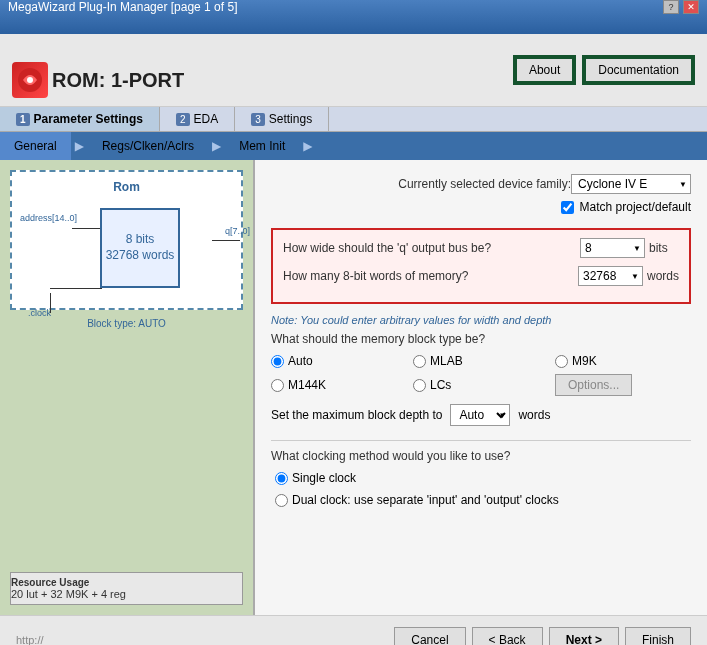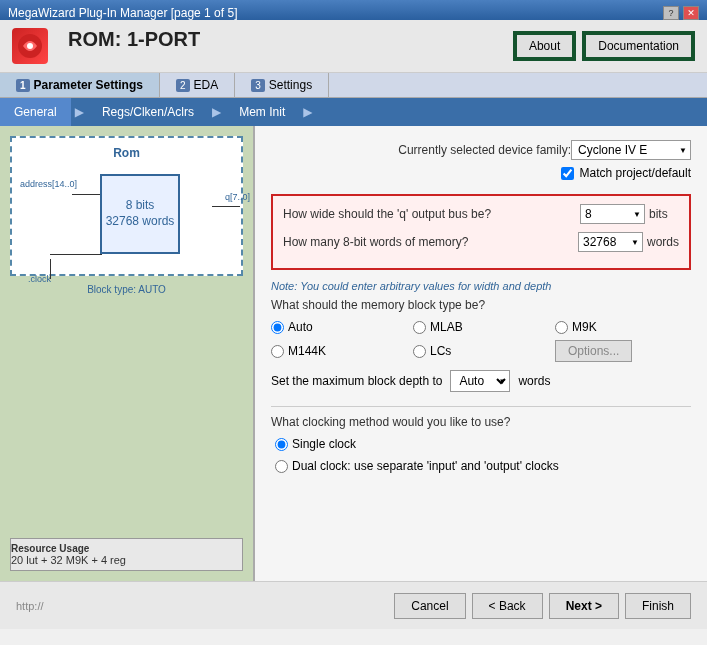--- a/index.html
+++ b/index.html
@@ -2,23 +2,23 @@
 <html><head>
   <meta charset="utf-8">
   <style>
     * { box-sizing: border-box; margin: 0; padding: 0; font-family: 'Segoe UI', Tahoma, Arial, sans-serif; font-size: 12px; }
     body { width: 707px; height: 645px; background: #f0f0f0; overflow: hidden; }
 
     
     .title-bar {
       background: linear-gradient(to bottom, #4a7fbf, #2a5f9f);
       color: white;
-      height: 20px;
-      display: flex;
-      align-items: flex-end;
+      height: 34px;
+      display: flex;
+      align-items: flex-start;
       justify-content: space-between;
       padding: 0 8px;
       font-size: 12px;
     }
     .title-bar-left { display: flex; align-items: center; gap: 6px; }
     .title-bar-controls { display: flex; gap: 4px; }
     .title-btn {
       width: 16px; height: 14px;
       background: #c0c0c0;
       border: 1px solid #888;
@@ -29,21 +29,21 @@
 
     
     .header {
       background: #e8e8e8;
       border-bottom: 1px solid #ccc;
       padding: 8px 12px;
       display: flex;
       align-items: center;
       justify-content: space-between;
     }
-    .logo-area { display: flex; align-items: flex-start; gap: 20px; }
+    .logo-area { display: flex; align-items: center; gap: 4px; margin-top: 20px; }
     .logo-icon {
       width: 36px; height: 36px;
       background: linear-gradient(135deg, #cc2222, #ff4444);
       border-radius: 4px;
       display: flex; align-items: center; justify-content: center;
       color: white; font-weight: bold; font-size: 18px;
     }
     .header-title { font-size: 20px; font-weight: bold; color: #222; }
     .header-buttons { display: flex; gap: 6px; }
     .header-btn {
@@ -78,21 +78,21 @@
 
     
     .tabs-row2 {
       background: #3a6ea8;
       display: flex;
       align-items: stretch;
       height: 28px;
     }
     .breadcrumb-item {
       display: flex; align-items: center;
-      color: #ffffff;
+      color: #000000;
       padding: 0 14px;
       cursor: pointer;
       font-size: 12px;
       position: relative;
     }
     .breadcrumb-item.active { background: #5588cc; }
     .breadcrumb-arrow {
       color: #aac4e8;
       padding: 0 4px;
       display: flex; align-items: center;

